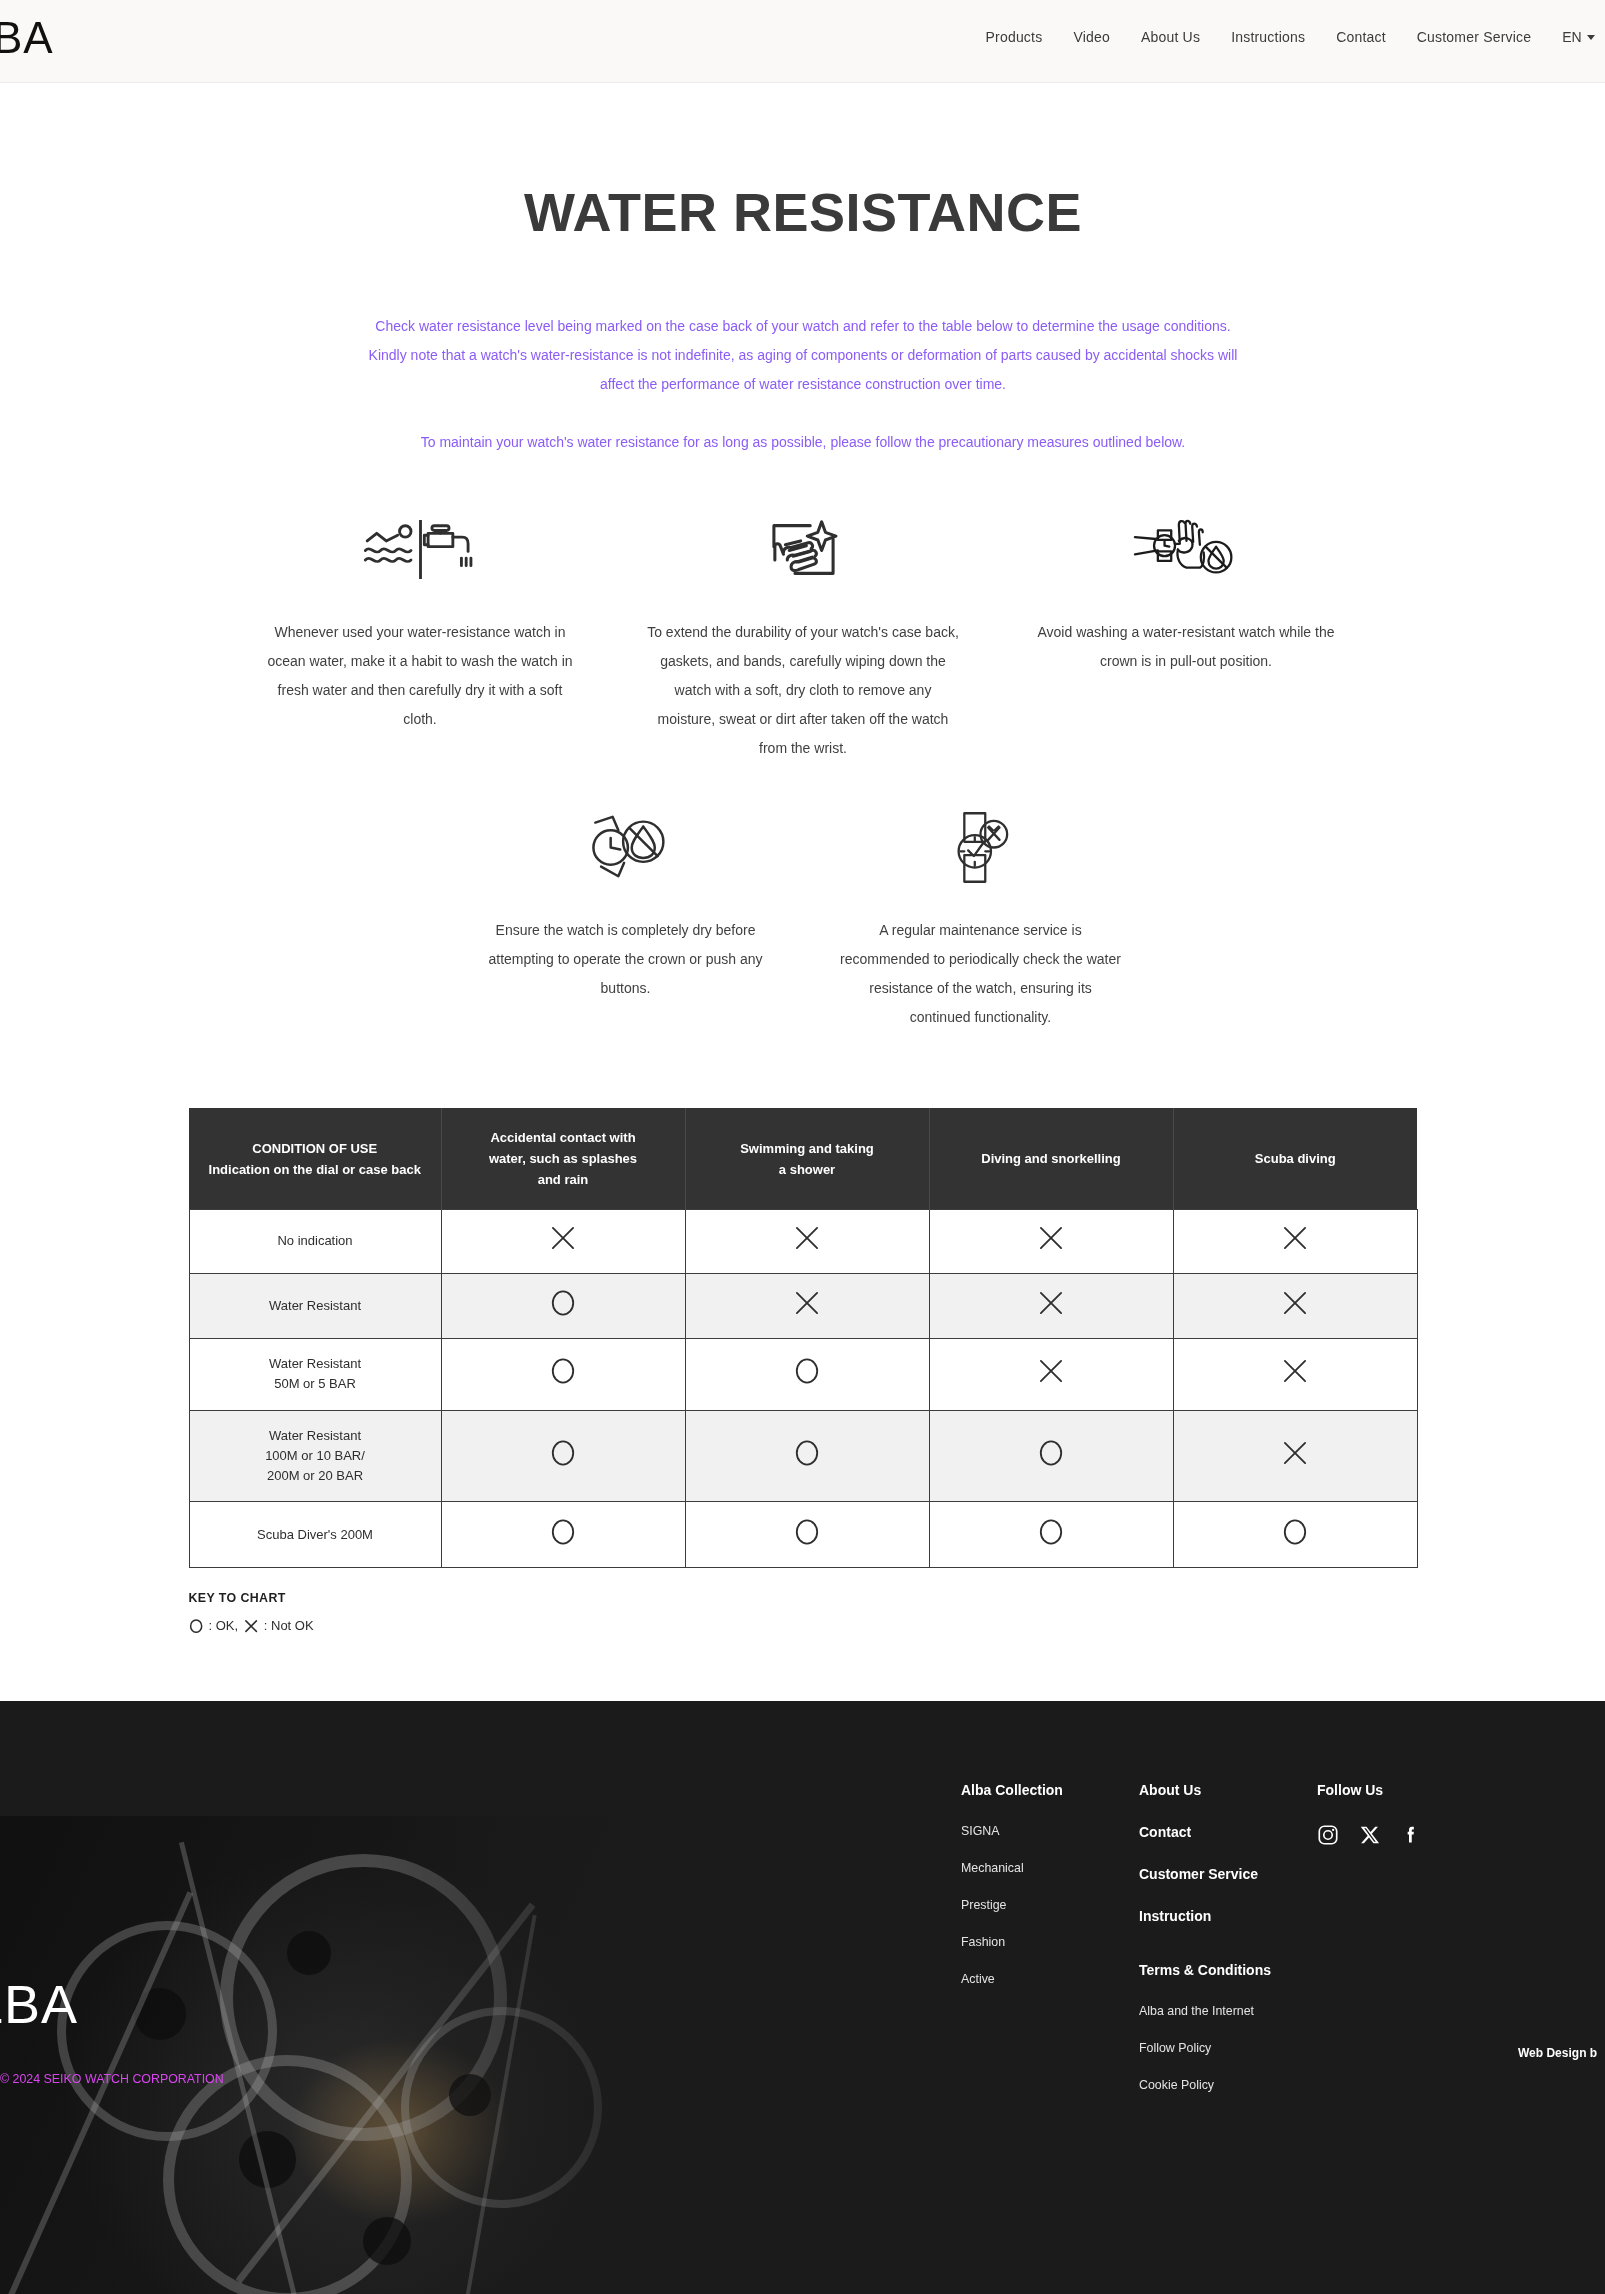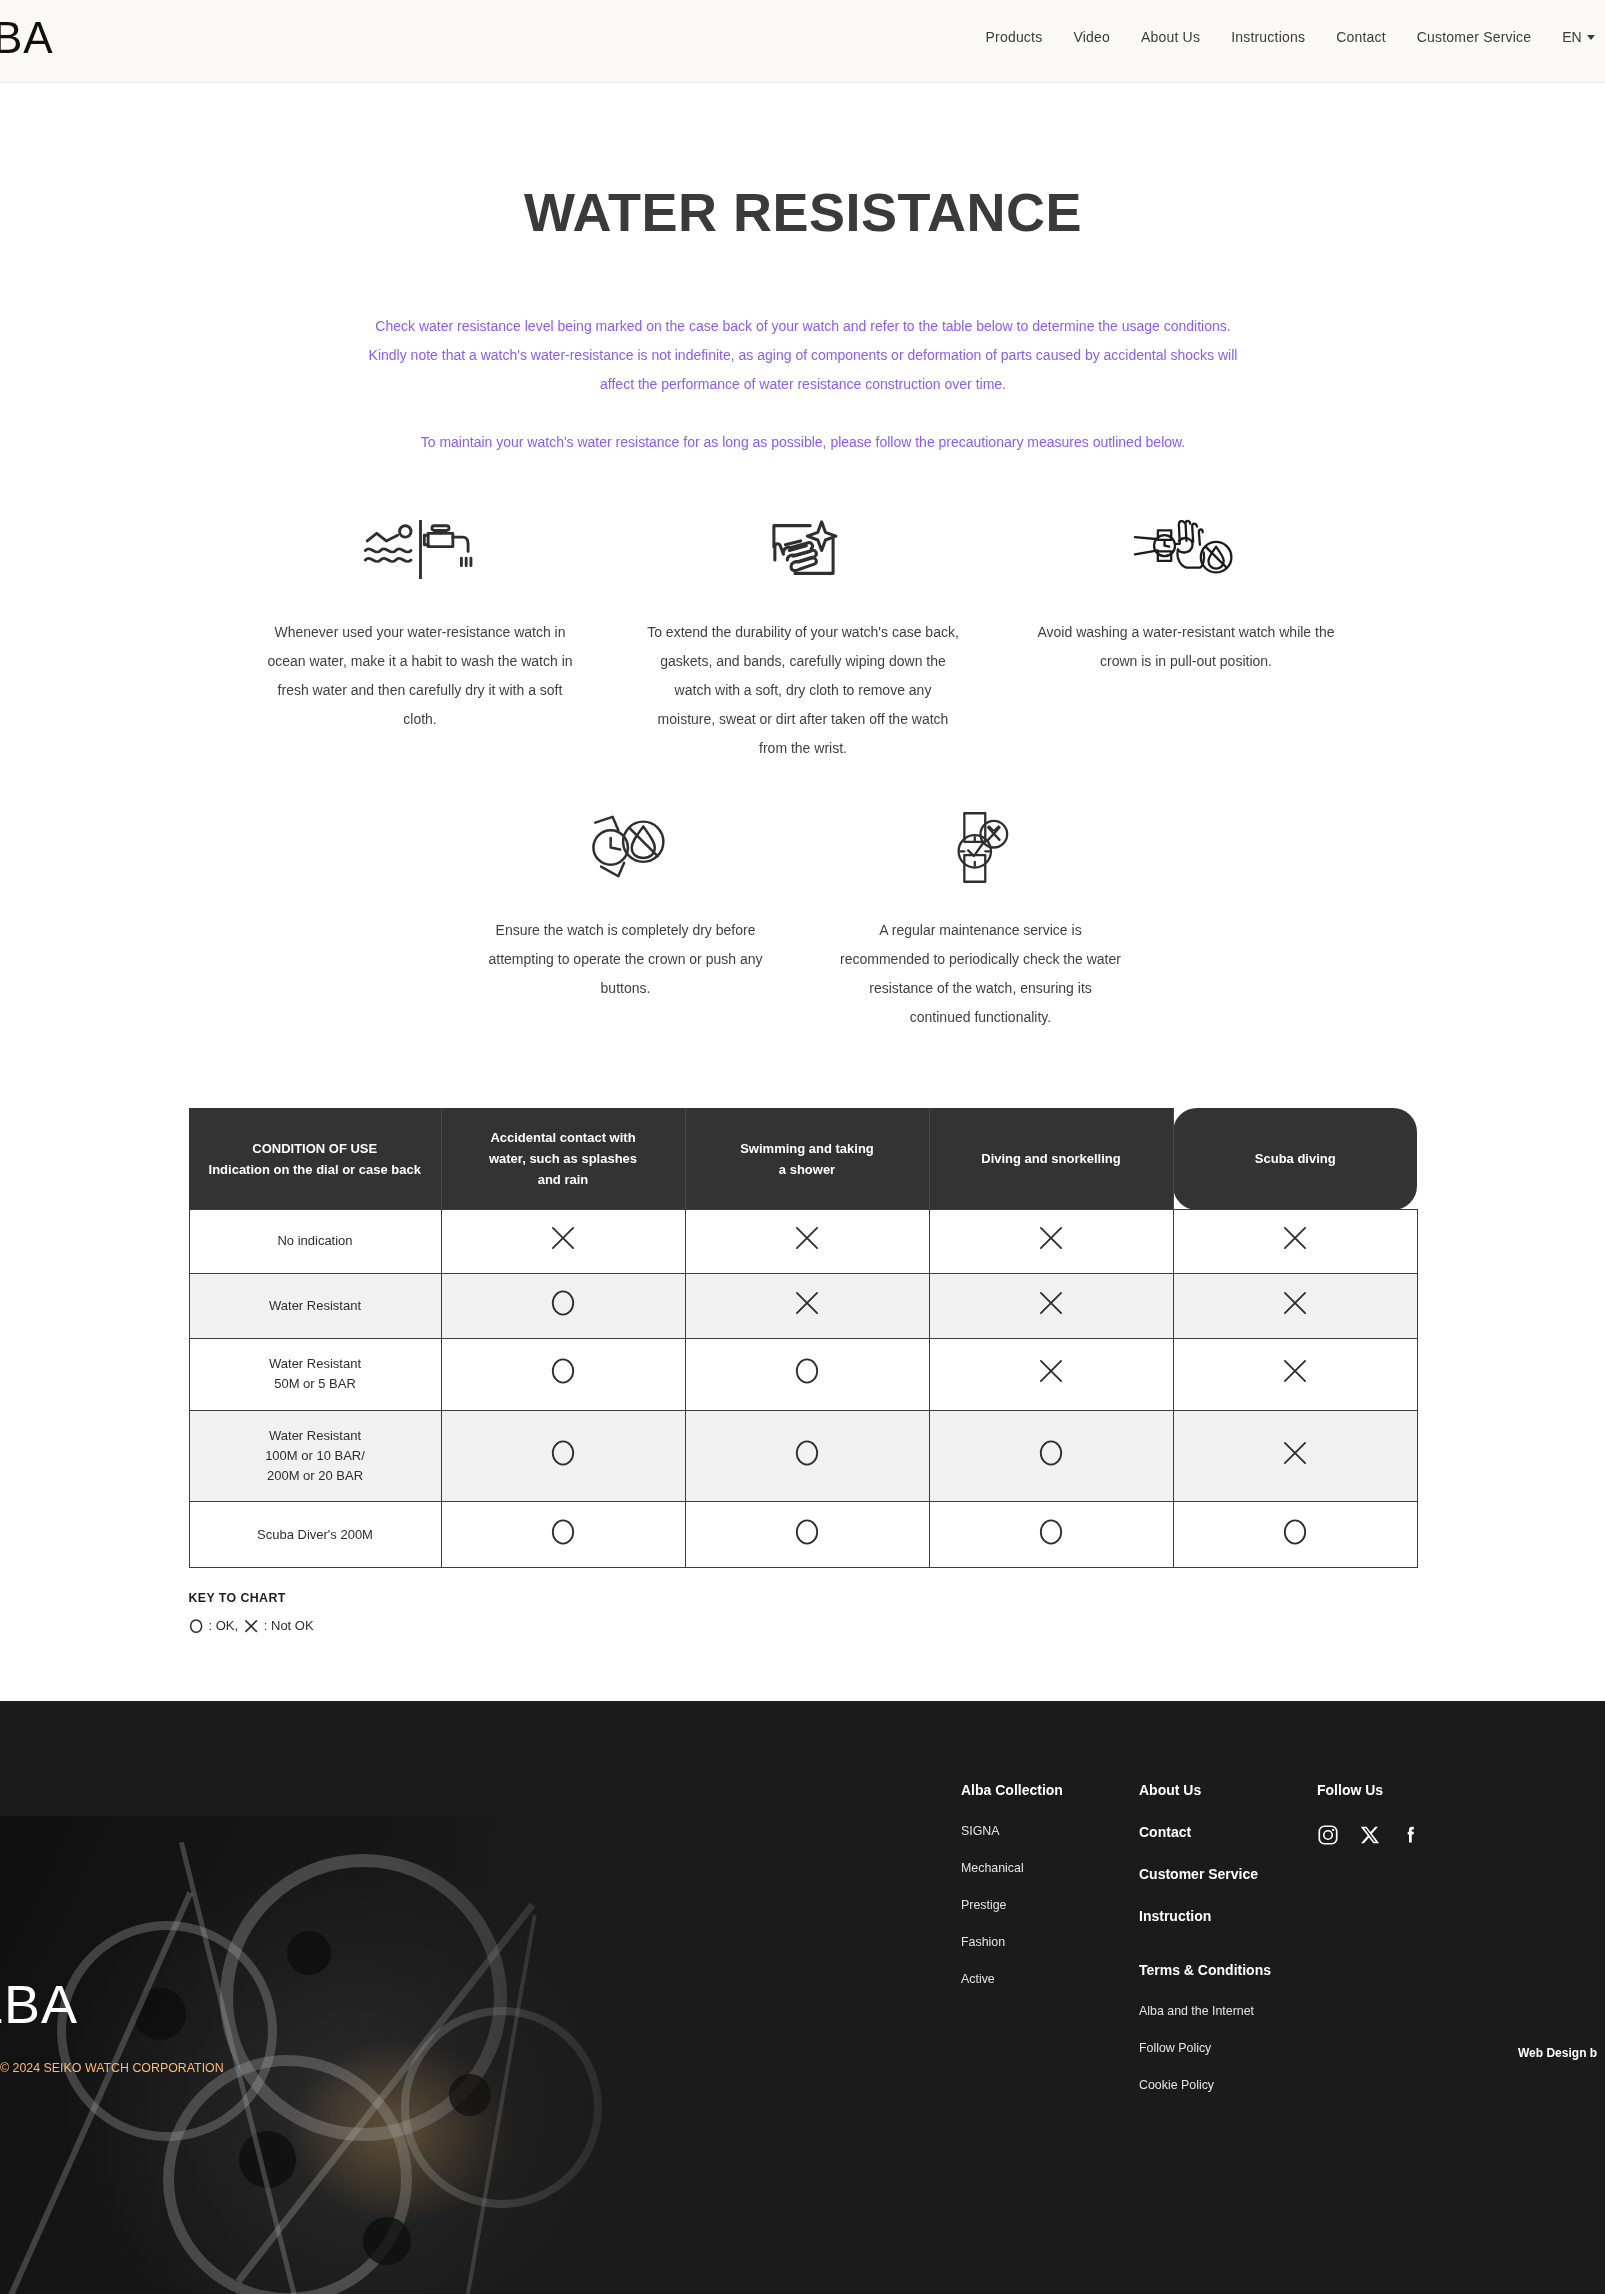--- a/index.html
+++ b/index.html
@@ -130,21 +130,21 @@
     background: #333333;
     color: #ffffff;
     font-size: 13px;
     font-weight: 700;
     line-height: 21px;
     padding: 19px 9.6px;
     text-align: center;
     border-right: 1px solid #4a4a4a;
     vertical-align: middle;
   }
-  table.wr-table th:last-child { border-right: none; border-radius: 24px; }
+  table.wr-table th:last-child { border-right: none; }
   table.wr-table td {
     border: 1px solid #3c3c3c;
     font-size: 13px;
     line-height: 20px;
     color: #2e2e2e;
     text-align: center;
     padding: 15.3px 7.6px;
     vertical-align: middle;
     font-weight: 400;
   }
@@ -226,23 +226,23 @@
     left: -27px;
     top: 272px;
     font-size: 54px;
     color: #ffffff;
     letter-spacing: 1px;
     z-index: 5;
   }
   .footer-copyright {
     position: absolute;
     left: 0px;
-    top: 360px;
+    top: 371px;
     font-size: 12.4px;
-    color: #fdba74;
+    color: #d946ef;
     z-index: 5;
     white-space: nowrap;
   }
   .footer-cols {
     position: absolute;
     left: 961px;
     top: 81px;
     display: flex;
     gap: 8px;
     z-index: 5;

